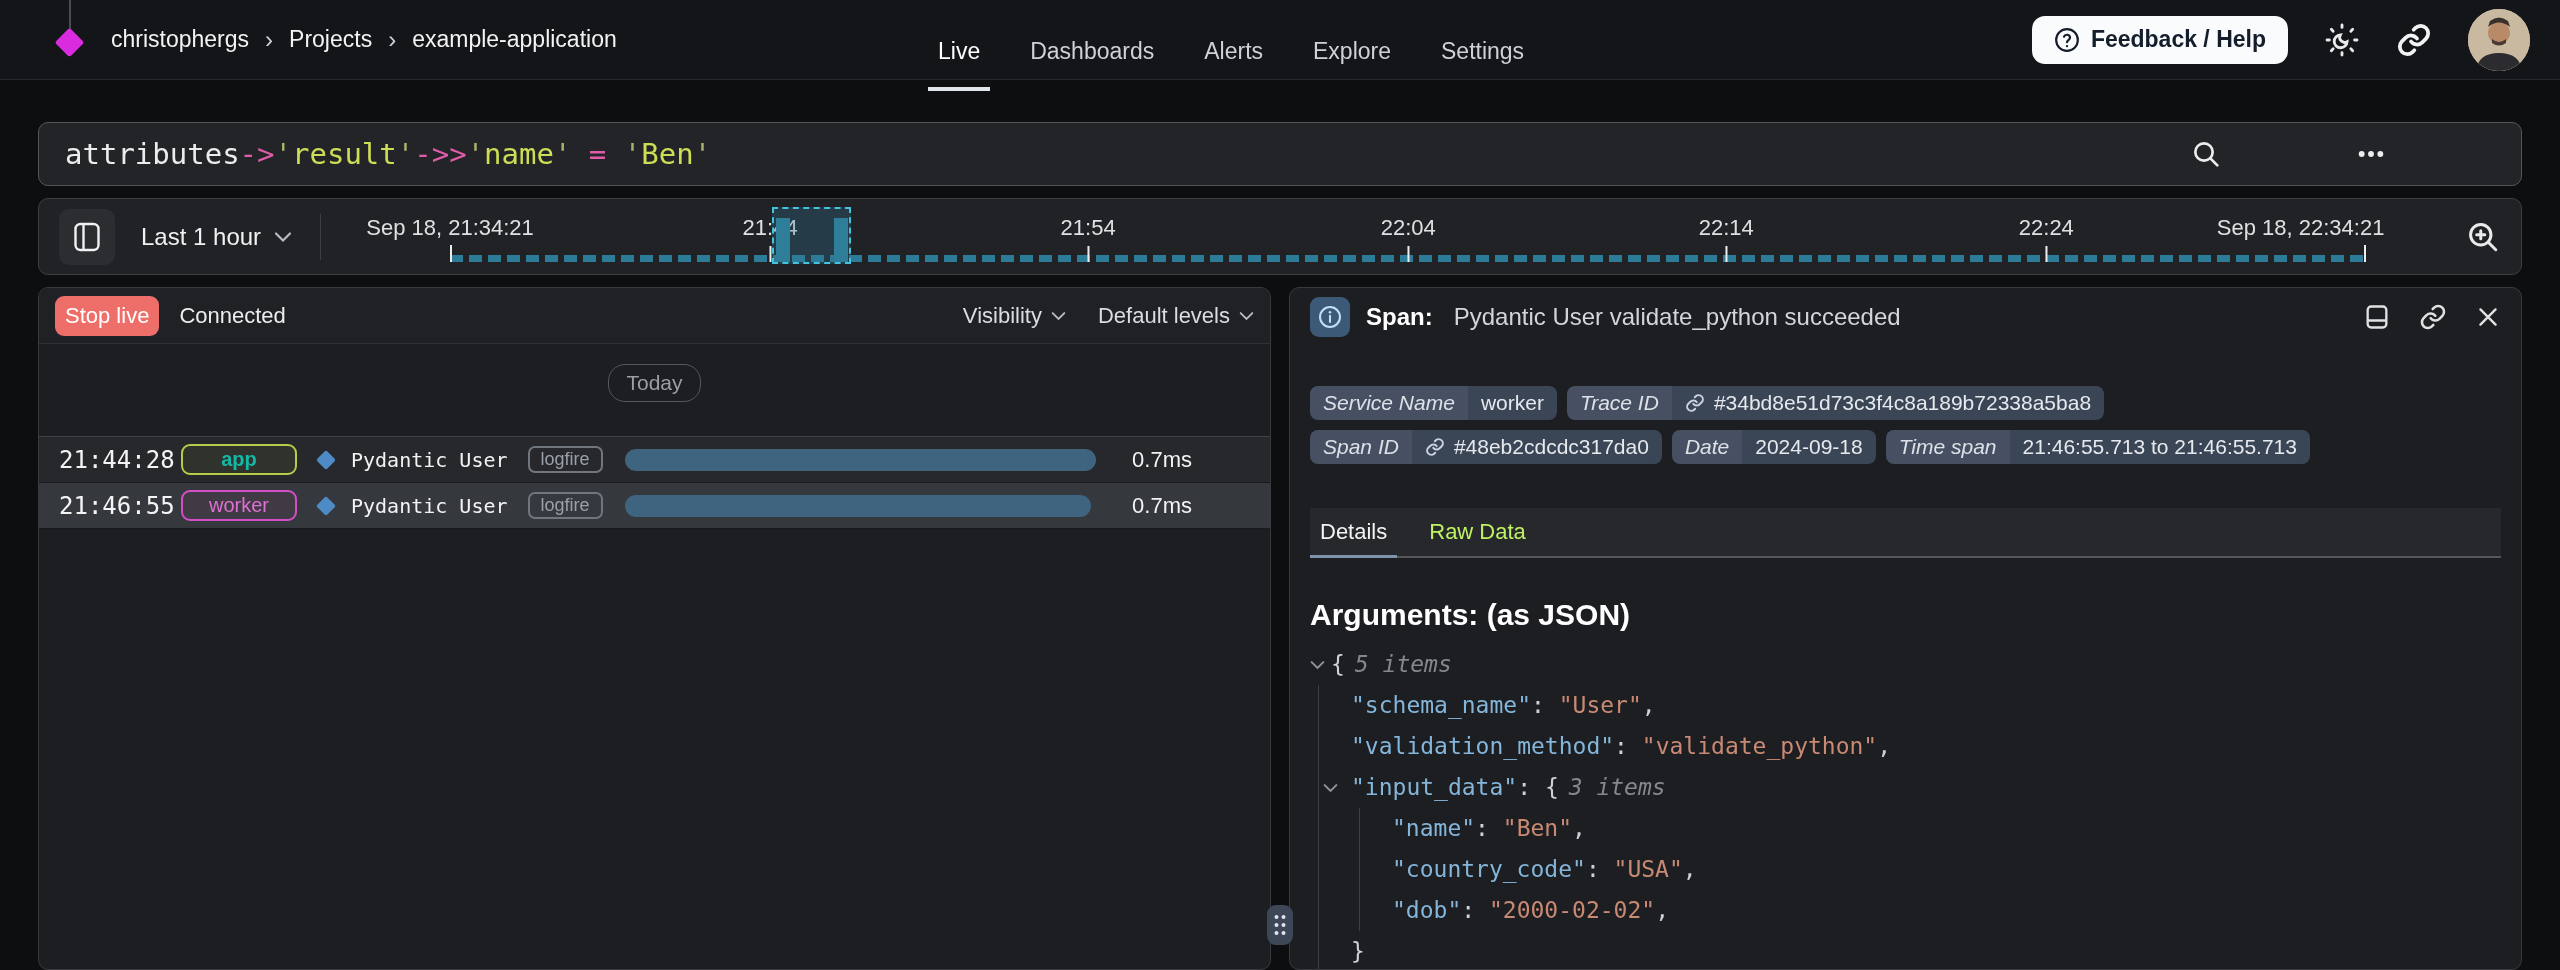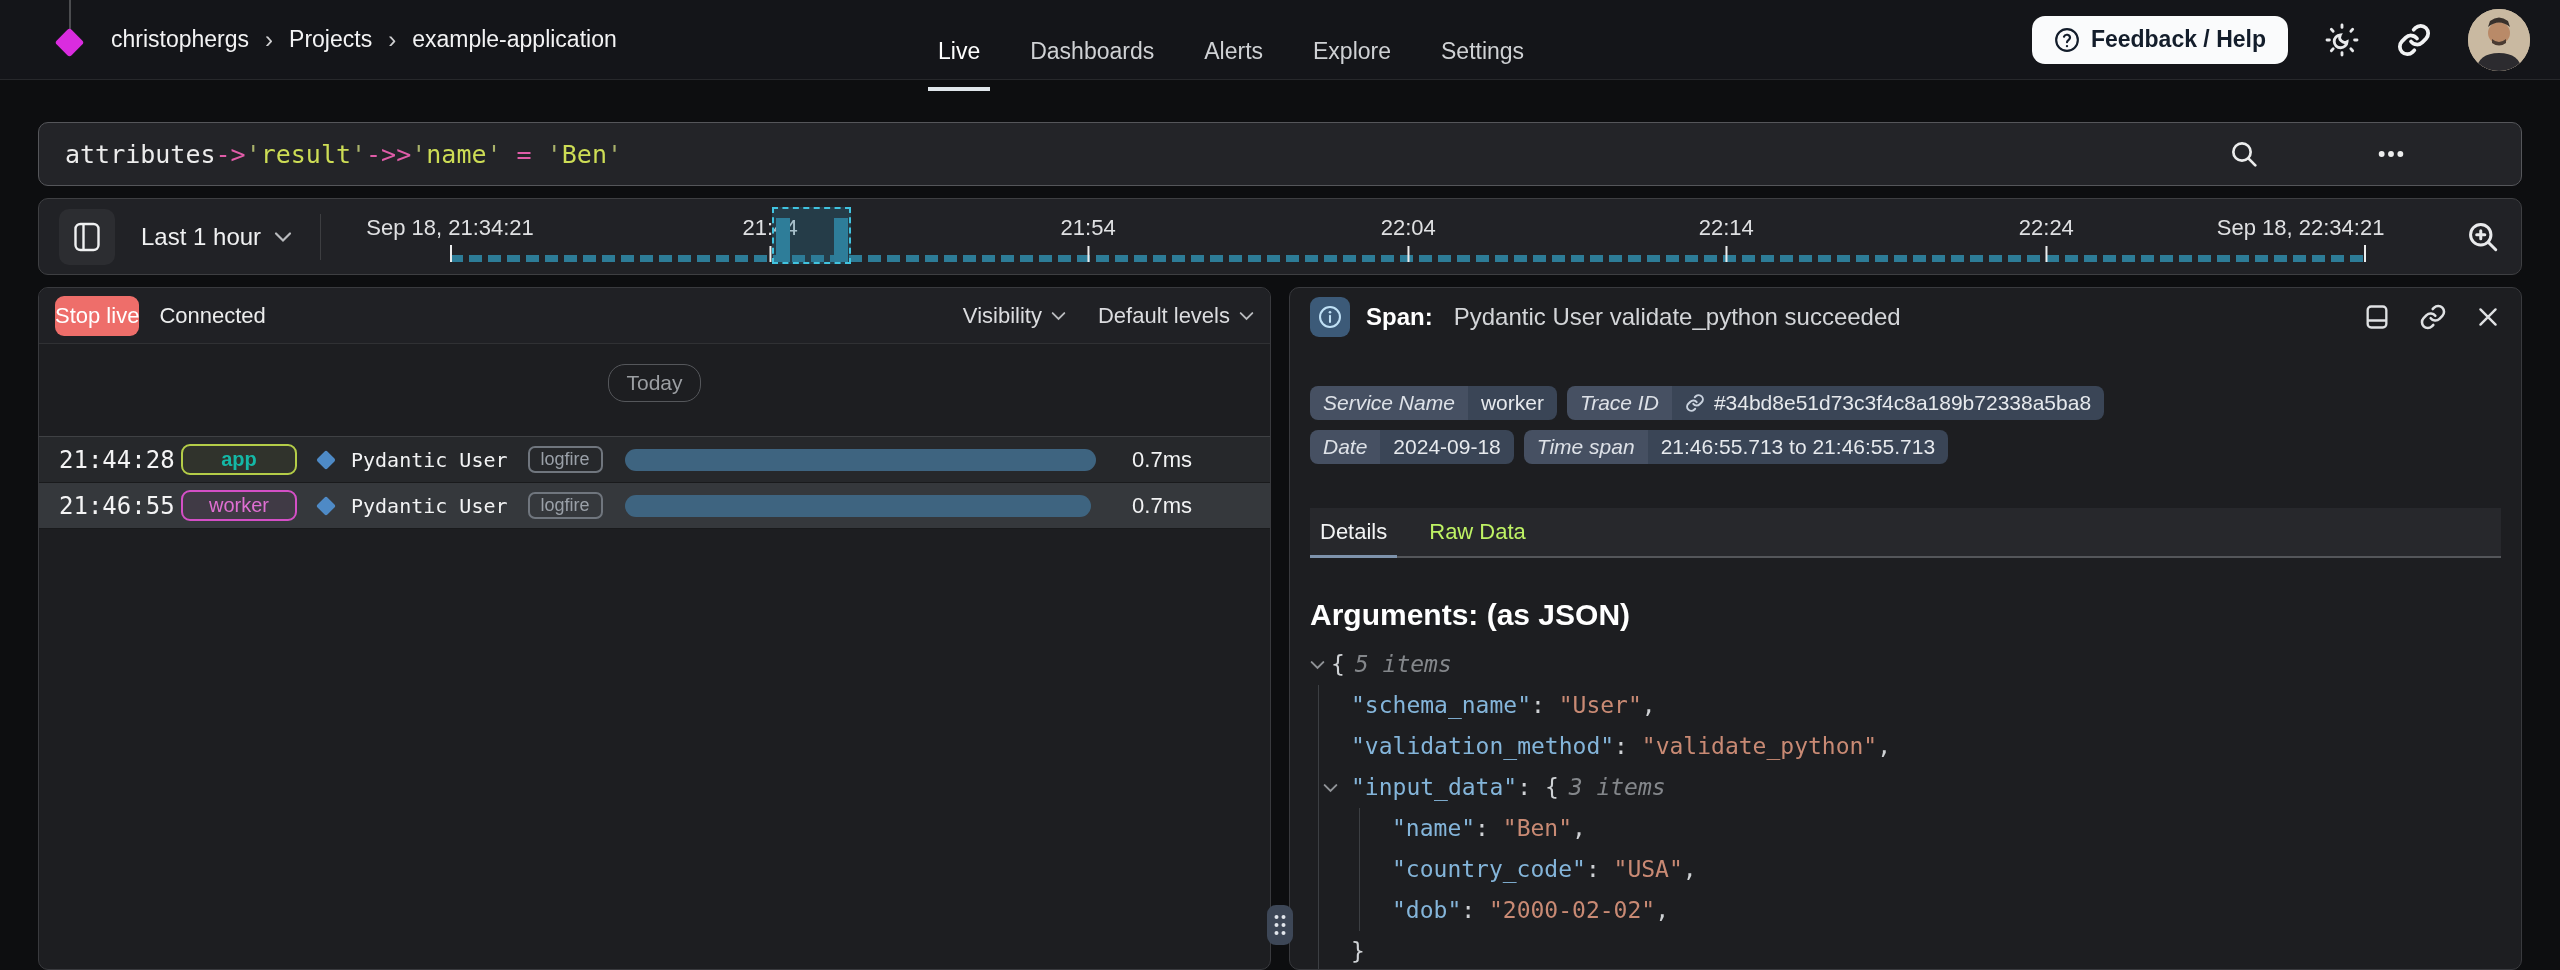--- a/index.html
+++ b/index.html
@@ -19,21 +19,21 @@
   .nav-tab.active { color:#ffffff; }
   .nav-tab.active::after { content:""; position:absolute; left:-10px; right:-10px; bottom:0; height:4px; background:#dfe5ea; }
   .nav-right { margin-left:auto; display:flex; align-items:center; gap:36px; }
   .feedback-btn { background:#fafbfc; color:#131d2b; border:none; font-weight:bold; font-size:23px; height:48px; border-radius:13px; padding:0 22px; display:flex; align-items:center; gap:11px; font-family:"Liberation Sans",sans-serif; cursor:pointer; }
   .icon-btn { background:none; border:none; cursor:pointer; color:#e9eaec; }
   .avatar { width:62px; height:62px; border-radius:50%; overflow:hidden; background:#c9b9a1; }
 
   
   .main { padding:0 38px; }
 
-  .querybar { margin-top:42px; height:64px; background:#232428; border:1px solid #55565a; border-radius:10px; display:flex; align-items:center; padding:0 26px; font-family:"DejaVu Sans Mono",monospace; font-size:25px; }
+  .querybar { margin-top:42px; height:64px; background:#232428; border:1px solid #55565a; border-radius:10px; display:flex; align-items:center; padding:0 26px; font-family:"DejaVu Sans Mono",monospace; font-size:29px; }
   .querybar span { white-space:pre; }
   .tk-identifier { color:#ececec; }
   .tk-operator { color:#e05ca8; }
   .tk-quote { color:#a9b26b; }
   .tk-string { color:#cddd55; }
   .qb-icons { margin-left:auto; display:flex; align-items:center; gap:26px; }
 
   .timebar { margin-top:12px; height:77px; background:#212226; border:1px solid #3e3f42; border-radius:10px; display:flex; align-items:center; padding:0 20px; }
   .sidebar-toggle { width:56px; height:56px; background:#2c2d31; border:none; border-radius:10px; display:flex; align-items:center; justify-content:center; color:#f0f1f2; cursor:pointer; }
   .range-selector { display:flex; align-items:center; gap:13px; font-size:24px; color:#f0f1f2; margin:0 28px 0 26px; cursor:pointer; }
@@ -51,21 +51,21 @@
   .sel-bar { position:absolute; top:9px; bottom:0; width:19%; background:#2e7d99; }
   .sel-bar.left { left:2%; } .sel-bar.right { right:1%; }
   .tb-zoom { margin-left:18px; background:none; border:none; color:#e9eaec; cursor:pointer; }
 
   
   .panels { margin-top:12px; height:683px; display:flex; gap:18px; position:relative; }
   .panel { flex:1; background:#1d1e21; border:1px solid #393a3e; border-radius:10px; overflow:hidden; display:flex; flex-direction:column; }
 
   
   .lp-header { height:56px; flex:none; display:flex; align-items:center; padding:0 16px; border-bottom:1px solid #303134; background:#202125; }
-  .stop-live { background:#ee6e6a; color:#fff; border:none; font-size:22px; height:40px; padding:0 0; border-radius:9px; font-family:"Liberation Sans",sans-serif; cursor:pointer; }
+  .stop-live { background:#ee6e6a; color:#fff; border:none; font-size:22px; height:40px; padding:0 10px; border-radius:9px; font-family:"Liberation Sans",sans-serif; cursor:pointer; }
   .connected { margin-left:20px; font-size:22px; color:#eceded; }
   .lp-dropdowns { margin-left:auto; display:flex; align-items:center; gap:32px; }
   .dropdown { display:flex; align-items:center; gap:9px; font-size:22px; color:#dbdcdf; cursor:pointer; }
   .empty-message { margin-top:36px; text-align:center; font-size:22px; color:#8b8e92; }
   .today-wrap { margin-top:20px; text-align:center; }
   .today-btn { background:transparent; border:1px solid #55575b; color:#9b9ea2; font-size:21px; border-radius:17px; padding:6px 17px; font-family:"Liberation Sans",sans-serif; cursor:pointer; }
   .rows { margin-top:34px; border-top:1px solid #3f4144; }
   .row { height:46px; display:flex; align-items:center; padding:0 78px 0 20px; border-bottom:1px solid #191a1c; background:#26282b; cursor:pointer; }
   .row.selected { background:#35383c; }
   .row-time { font-family:"DejaVu Sans Mono",monospace; font-size:24px; width:122px; color:#f4f4f5; }
@@ -357,20 +357,32 @@
                     <path d="M10 13a5 5 0 0 0 7.54.54l2.5-2.5a5 5 0 0 0-7.07-7.07l-1.2 1.2"></path>
                     <path d="M14 11a5 5 0 0 0-7.54-.54l-2.5 2.5a5 5 0 0 0 7.07 7.07l1.2-1.2"></path>
                   </svg>
                 </span>
               <span>#34bd8e51d73c3f4c8a189b72338a5ba8</span>
             </span>
           </span>
         </div>
         <div class="tag-row">
           <span class="tag">
+            <span class="tag-label">Span ID</span>
+            <span class="tag-value">
+              <span>
+                  <svg width="20" height="20" viewBox="0 0 24 24" fill="none" stroke="#c9d2de" stroke-width="2.4" stroke-linecap="round" stroke-linejoin="round">
+                    <path d="M10 13a5 5 0 0 0 7.54.54l2.5-2.5a5 5 0 0 0-7.07-7.07l-1.2 1.2"></path>
+                    <path d="M14 11a5 5 0 0 0-7.54-.54l-2.5 2.5a5 5 0 0 0 7.07 7.07l1.2-1.2"></path>
+                  </svg>
+                </span>
+              <span>#48eb2cdcdc317da0</span>
+            </span>
+          </span>
+          <span class="tag">
             <span class="tag-label">Date</span>
             <span class="tag-value">2024-09-18</span>
           </span>
           <span class="tag">
             <span class="tag-label">Time span</span>
             <span class="tag-value">21:46:55.713 to 21:46:55.713</span>
           </span>
         </div>
       </div>
       <div class="tabs-strip">

